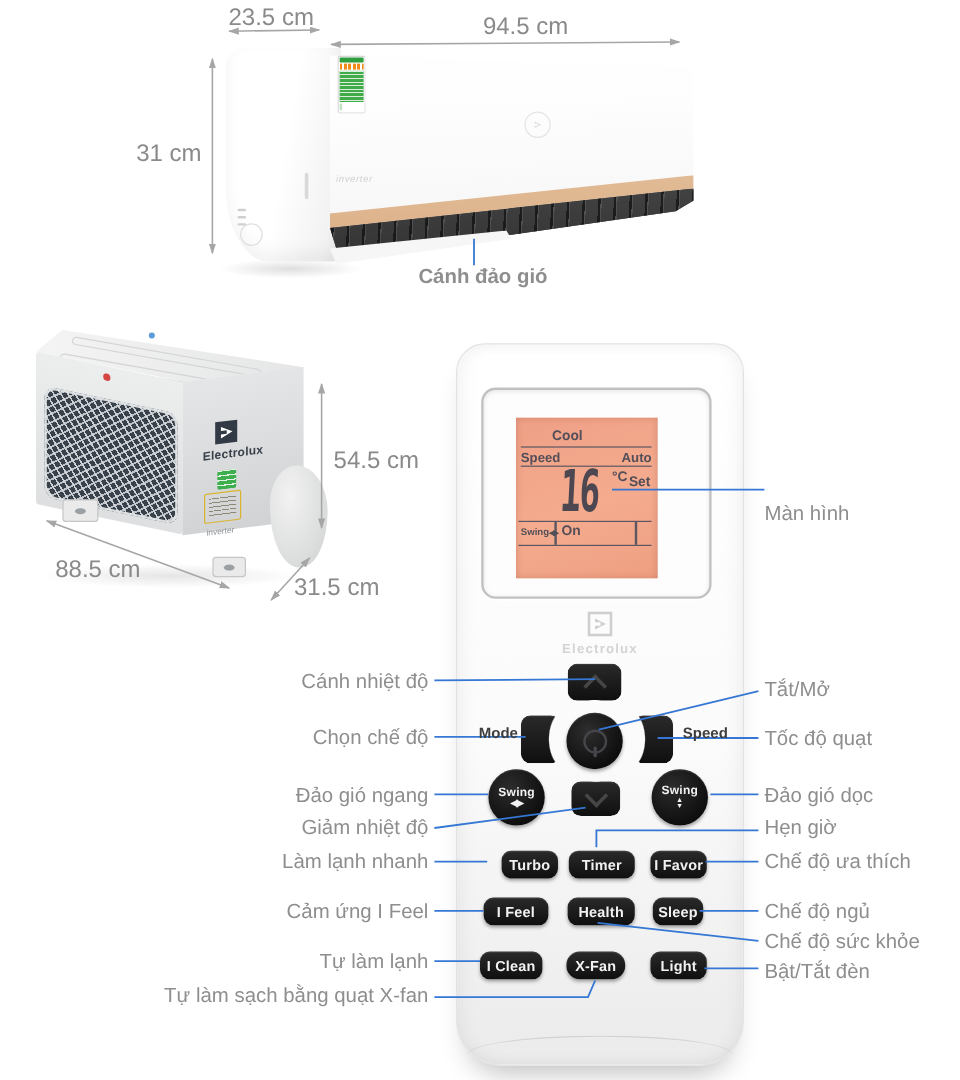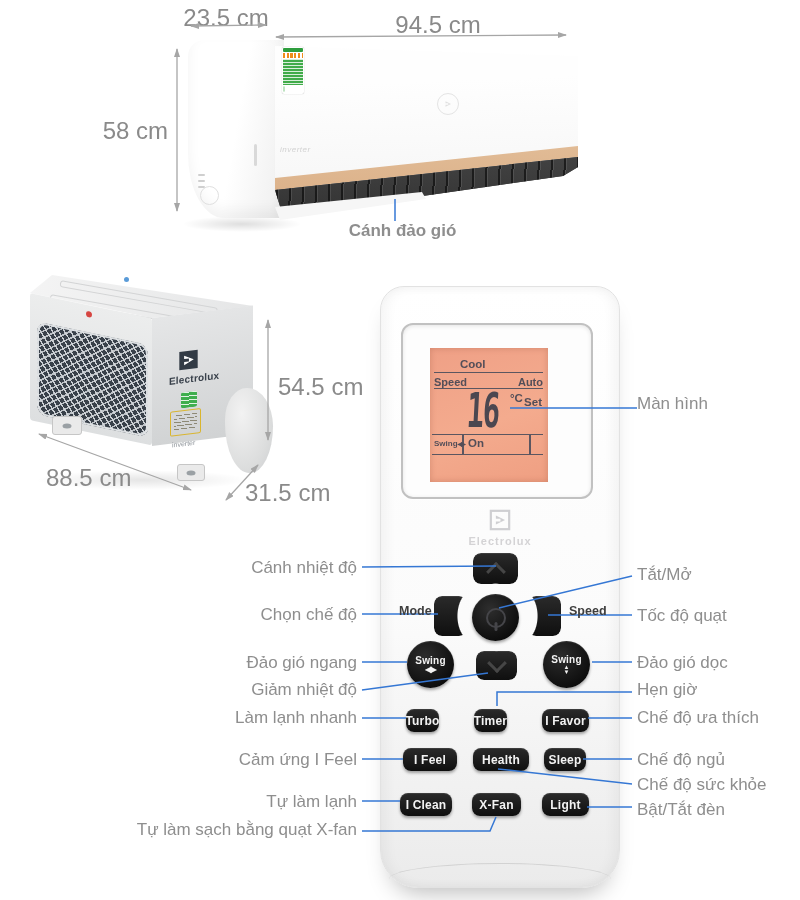--- a/index.html
+++ b/index.html
@@ -1,21 +1,21 @@
 <!DOCTYPE html>
 <html><head>
 <meta charset="utf-8">
 <title>AC Product Diagram</title>
 <style>
   html,body{margin:0;padding:0;background:#fff;}
   .canvas{position:relative;width:800px;height:900px;background:#fff;overflow:hidden;
           font-family:"Liberation Sans",sans-serif;}
 
   
-  .dim{position:absolute;font-size:24px;color:#8a8a8a;white-space:nowrap;}
+  .dim{position:absolute;font-size:20px;color:#8a8a8a;white-space:nowrap;}
   .lbl{position:absolute;font-size:17px;color:#8e8e8e;white-space:nowrap;line-height:20px;}
   .lbl.r{left:637px;}
   .lbl.l{right:443px;text-align:right;}
   .center{text-align:center;}
 
   
   svg.overlay{position:absolute;left:0;top:0;z-index:3;pointer-events:none;}
 
   
   .indoor{position:absolute;left:180px;top:36px;width:402px;height:200px;}
@@ -189,21 +189,21 @@
     <div class="in-logo">
       <svg viewBox="0 0 24 24" fill="none">
           <path d="M7 6.5 L18 12 L7 17.5 L7 13.7 L12.5 13.7 L12.5 10.3 L7 10.3 Z" fill="currentColor"></path>
         </svg>
     </div>
     <div class="in-inverter">inverter</div>
   </div>
 
   <div class="dim center" style="left:178px;top:4px;width:96px;">23.5 cm</div>
   <div class="dim center" style="left:390px;top:11px;width:96px;">94.5 cm</div>
-  <div class="dim" style="right:632px;top:117px;">58 cm</div>
+  <div class="dim" style="right:632px;top:117px;">31 cm</div>
   <div class="lbl flap-label center">Cánh đảo gió</div>
 
   <div class="outdoor">
     <div class="out-shadow"></div>
     <div class="out-top"></div>
     <div class="ridge" style="left:40px;top:22px;width:158px;"></div>
     <div class="ridge" style="left:30px;top:36px;width:172px;"></div>
     <div class="dot" style="left:104px;top:19px;width:5px;height:5px;background:#5a9bd8;"></div>
     <div class="out-front">
       <div class="grille"></div>
@@ -283,28 +283,28 @@
     <div class="btn btn-swing swing-h">
       <span class="t">Swing</span>
       <span class="ih">◀▶</span>
     </div>
     <div class="btn btn-swing swing-v">
       <span class="t">Swing</span>
       <span class="iv">▲</span>
       <span class="iv">▼</span>
     </div>
 
-    <div class="btn g-btn" style="left:25px;top:422px;width:33px;">Turbo</div>
-    <div class="btn g-btn" style="left:93px;top:422px;width:33px;">Timer</div>
+    <div class="btn g-btn" style="left:37px;top:422px;width:47px;">Turbo</div>
+    <div class="btn g-btn" style="left:93px;top:422px;width:55px;">Timer</div>
     <div class="btn g-btn" style="left:161px;top:422px;width:47px;">I Favor</div>
     <div class="btn g-btn" style="left:22px;top:461px;width:54px;">I Feel</div>
     <div class="btn g-btn" style="left:92px;top:461px;width:56px;">Health</div>
     <div class="btn g-btn" style="left:163px;top:461px;width:42px;">Sleep</div>
     <div class="btn g-btn" style="left:19px;top:506px;width:52px;">I Clean</div>
-    <div class="btn g-btn" style="left:91px;top:506px;width:49px;">X-Fan</div>
+    <div class="btn g-btn" style="left:91px;top:506px;width:49px;border-radius:11px;">X-Fan</div>
     <div class="btn g-btn" style="left:161px;top:506px;width:47px;">Light</div>
     <div class="remote-seam"></div>
   </div>
 
   <svg class="overlay" width="800" height="900" viewBox="0 0 800 900">
     <defs>
       <marker id="ah" markerWidth="9" markerHeight="8" refX="8" refY="3" orient="auto-start-reverse" markerUnits="userSpaceOnUse">
         <path d="M0,0 L9,3 L0,6 Z" fill="#a6a6a6"></path>
       </marker>
     </defs>
@@ -331,21 +331,21 @@
       <polyline points="548,615 632,615"></polyline>
       <polyline points="592,662 632,662"></polyline>
       <polyline points="632,692 497,692 497,706"></polyline>
       <polyline points="588,718 632,718"></polyline>
       <polyline points="583,759 632,759"></polyline>
       <polyline points="498,769 632,784"></polyline>
       <polyline points="587,807 632,807"></polyline>
     </g>
   </svg>
 
-  <div class="lbl r" style="top:394px;">Màn hình</div>
+  <div class="lbl r" style="top:418px;">Màn hình</div>
 
   <div class="lbl l" style="top:558px;">Cánh nhiệt độ</div>
   <div class="lbl l" style="top:605px;">Chọn chế độ</div>
   <div class="lbl l" style="top:653px;">Đảo gió ngang</div>
   <div class="lbl l" style="top:680px;">Giảm nhiệt độ</div>
   <div class="lbl l" style="top:708px;">Làm lạnh nhanh</div>
   <div class="lbl l" style="top:750px;">Cảm ứng I Feel</div>
   <div class="lbl l" style="top:792px;">Tự làm lạnh</div>
   <div class="lbl l" style="top:820px;text-align:center;">Tự làm sạch bằng quạt X-fan</div>
 

